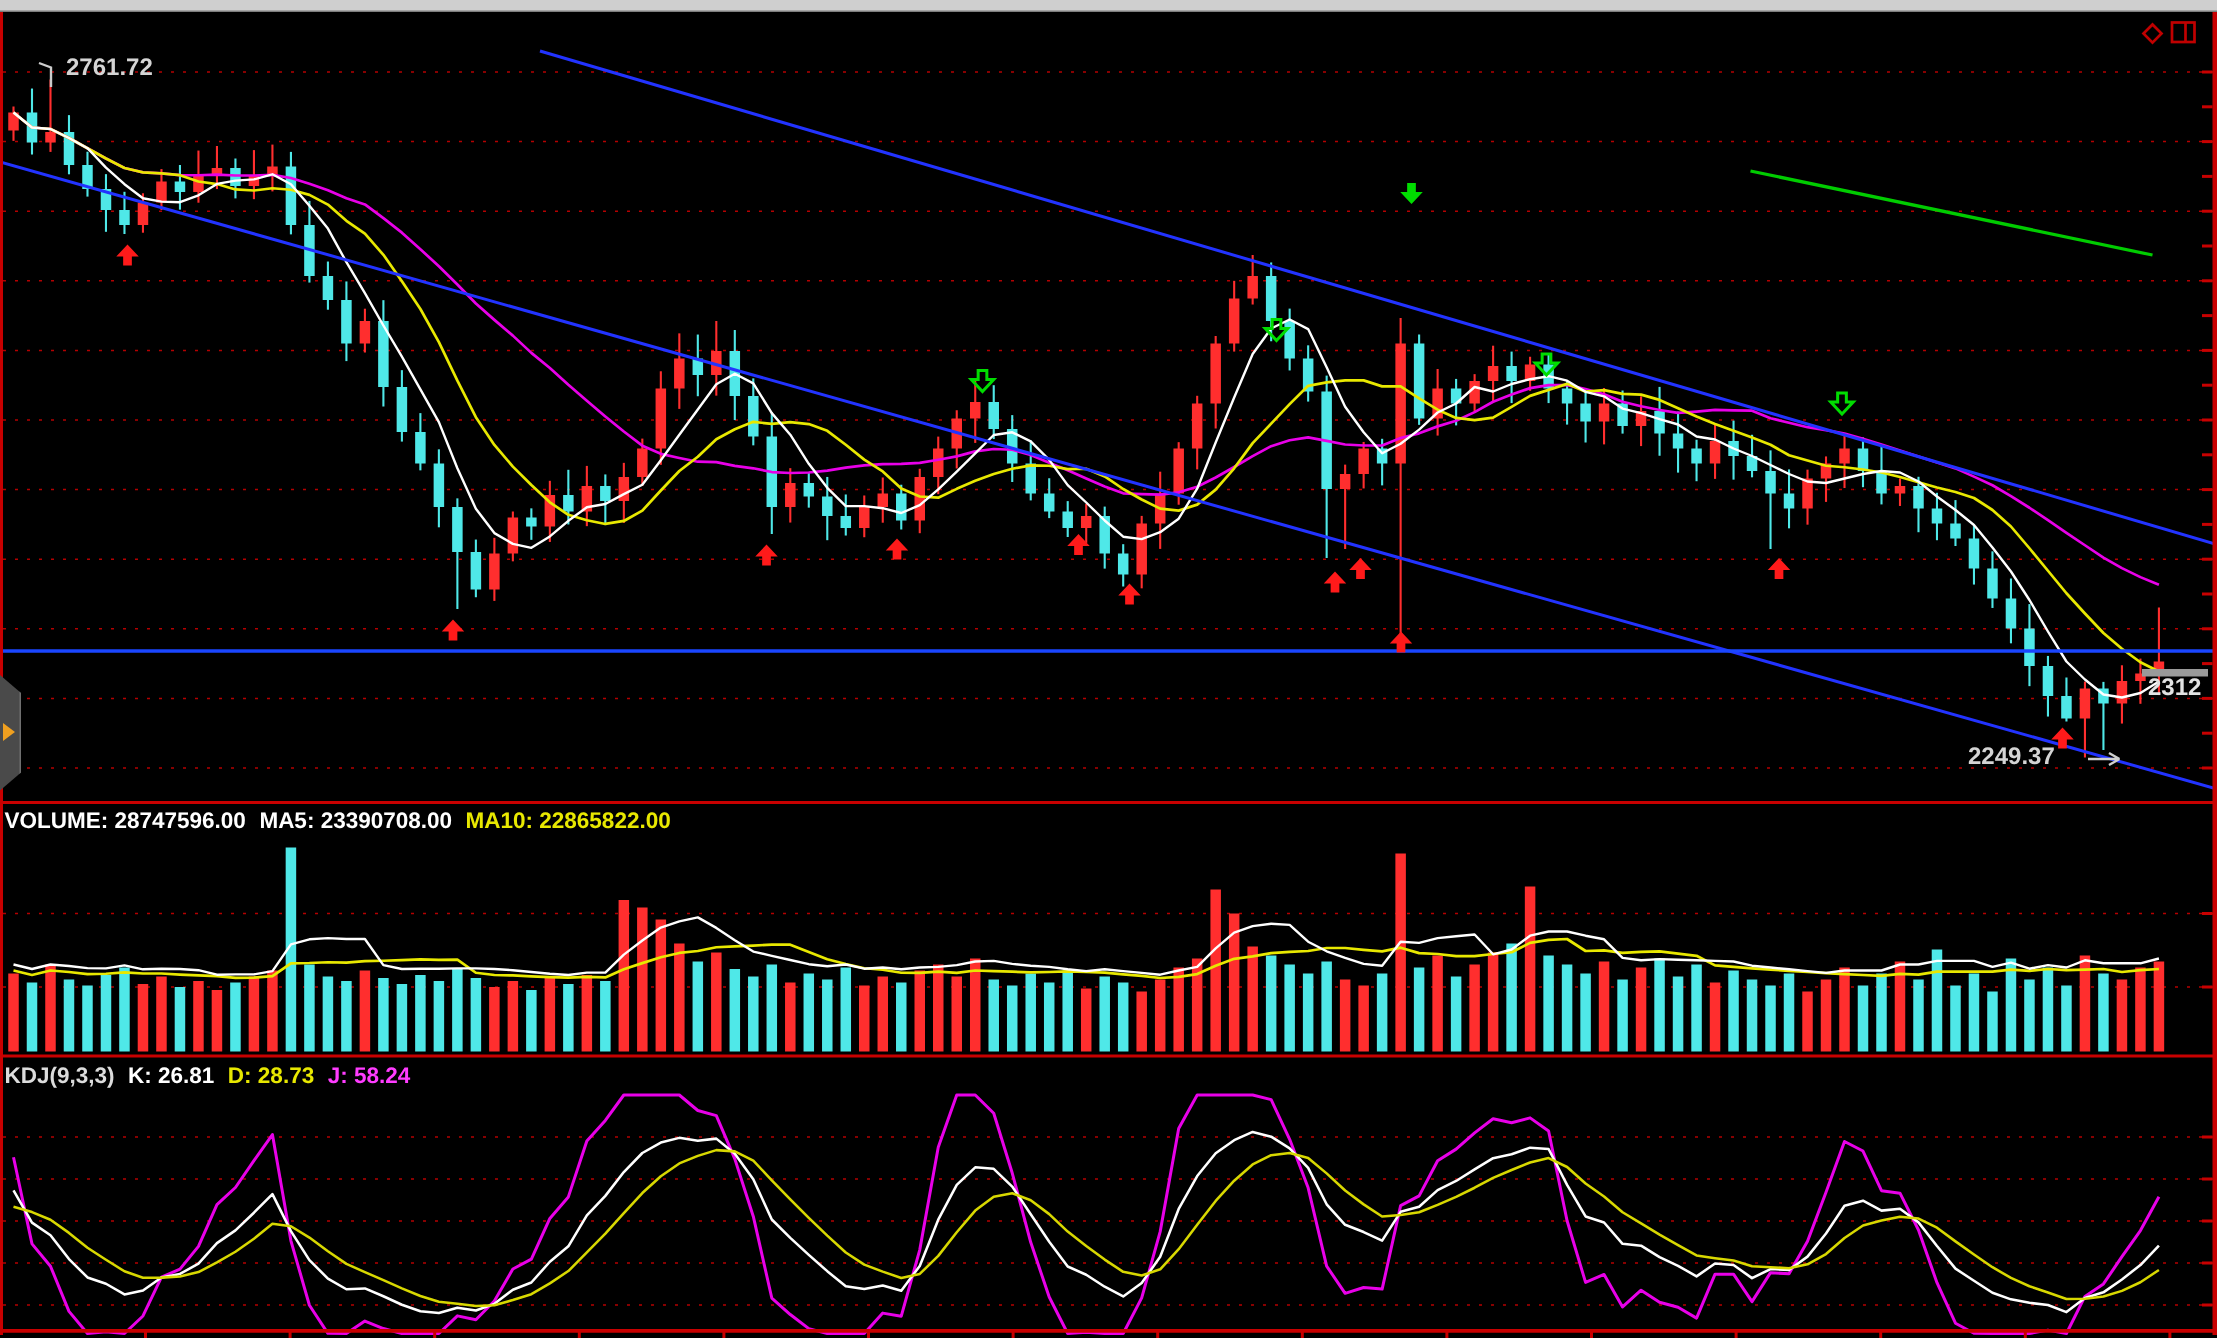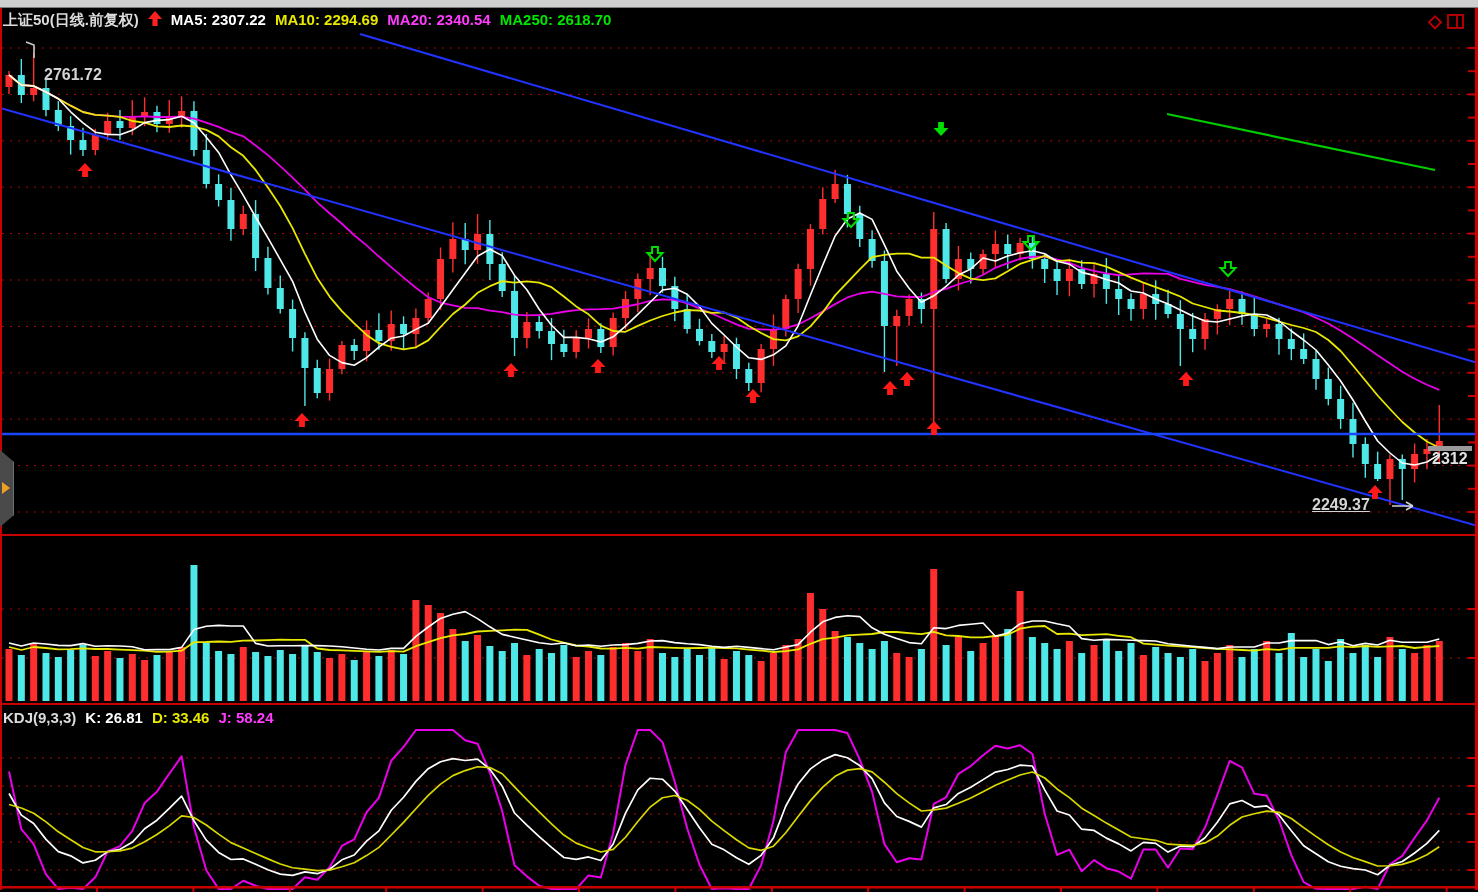--- a/index.html
+++ b/index.html
@@ -466,41 +466,36 @@
       <line x1="771.8" y1="886" x2="771.8" y2="892" stroke="#c80000" stroke-width="2"></line>
       <line x1="868.1999999999999" y1="886" x2="868.1999999999999" y2="892" stroke="#c80000" stroke-width="2"></line>
       <line x1="964.5999999999999" y1="886" x2="964.5999999999999" y2="892" stroke="#c80000" stroke-width="2"></line>
       <line x1="1061" y1="886" x2="1061" y2="892" stroke="#c80000" stroke-width="2"></line>
       <line x1="1157.4" y1="886" x2="1157.4" y2="892" stroke="#c80000" stroke-width="2"></line>
       <line x1="1253.8000000000002" y1="886" x2="1253.8000000000002" y2="892" stroke="#c80000" stroke-width="2"></line>
       <line x1="1350.2000000000003" y1="886" x2="1350.2000000000003" y2="892" stroke="#c80000" stroke-width="2"></line>
       <line x1="1446.6000000000004" y1="886" x2="1446.6000000000004" y2="892" stroke="#c80000" stroke-width="2"></line>
     </svg>
 
-  <div class="hdr" style="left:3px;top:11px;">
-    <span class="c-sym">上证50(日线.前复权)</span>
-    <svg width="14" height="16" style="position:static">
-      <path d="M7 0 L14 8 H9.6 V15 H4.4 V8 H0 Z" fill="#ff2020"></path>
-    </svg>
-    <span class="c-w">MA5: 2307.22</span>
-    <span class="c-y">MA10: 2294.69</span>
-    <span class="c-m">MA20: 2340.54</span>
-    <span class="c-g">MA250: 2618.70</span>
+
+  <div class="hdr" style="left:3px;top:539px;">
+    <span class="c-w">VOLUME: 28747596.00</span>
+    <span class="c-w">MA5: 23390708.00</span>
+    <span class="c-y">MA10: 22865822.00</span>
   </div>
-
 
   <div class="hdr" style="left:3px;top:709px;justify-content:flex-end;">
     <span class="c-sym">KDJ(9,3,3)</span>
     <span class="c-w">K: 26.81</span>
-    <span class="c-y">D: 33.46</span>
+    <span class="c-y">D: 28.73</span>
     <span class="c-m">J: 58.24</span>
   </div>
 
-  <div class="plabel" style="left:44px;top:37px;margin-top:29px;">2761.72</div>
-  <div class="plabel" style="left:1312px;top:496px;text-decoration:underline;">2249.37</div>
+  <div class="plabel" style="left:44px;top:37px;">2761.72</div>
+  <div class="plabel" style="left:1312px;top:496px;">2249.37</div>
   <div class="plabel" style="left:1432px;top:450px;width:42px;overflow:hidden;color:#e2e2e2;">2312</div>
   <div class="marker" style="left:1428px;top:446px;width:44px;height:5px;"></div>
 
   <svg width="18" height="18" style="left:1426px;top:13px;">
     <rect x="5" y="5" width="8.5" height="8.5" transform="rotate(45 9 9)" fill="none" stroke="#c00000" stroke-width="1.8"></rect>
   </svg>
   <svg width="20" height="20" style="left:1446px;top:12px;">
     <rect x="2" y="3" width="15" height="13" fill="none" stroke="#c00000" stroke-width="1.8"></rect>
     <line x1="11" y1="3" x2="11" y2="16" stroke="#c00000" stroke-width="1.8"></line>
   </svg>

